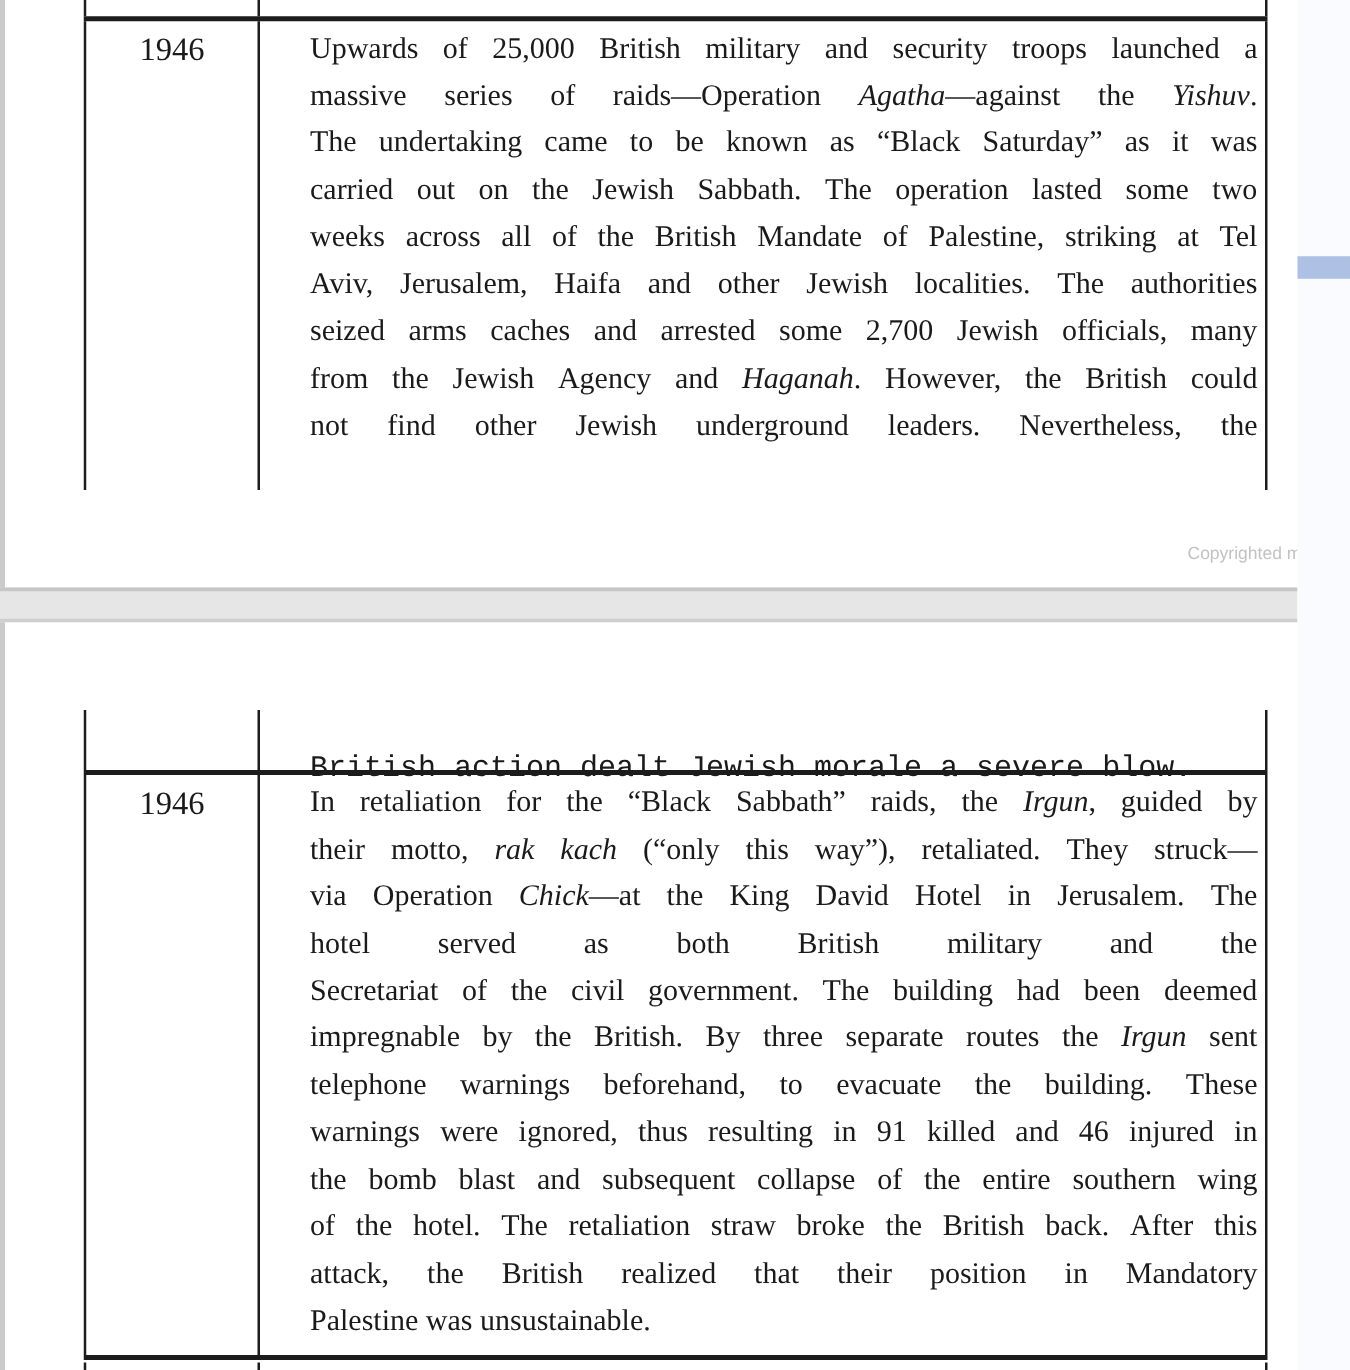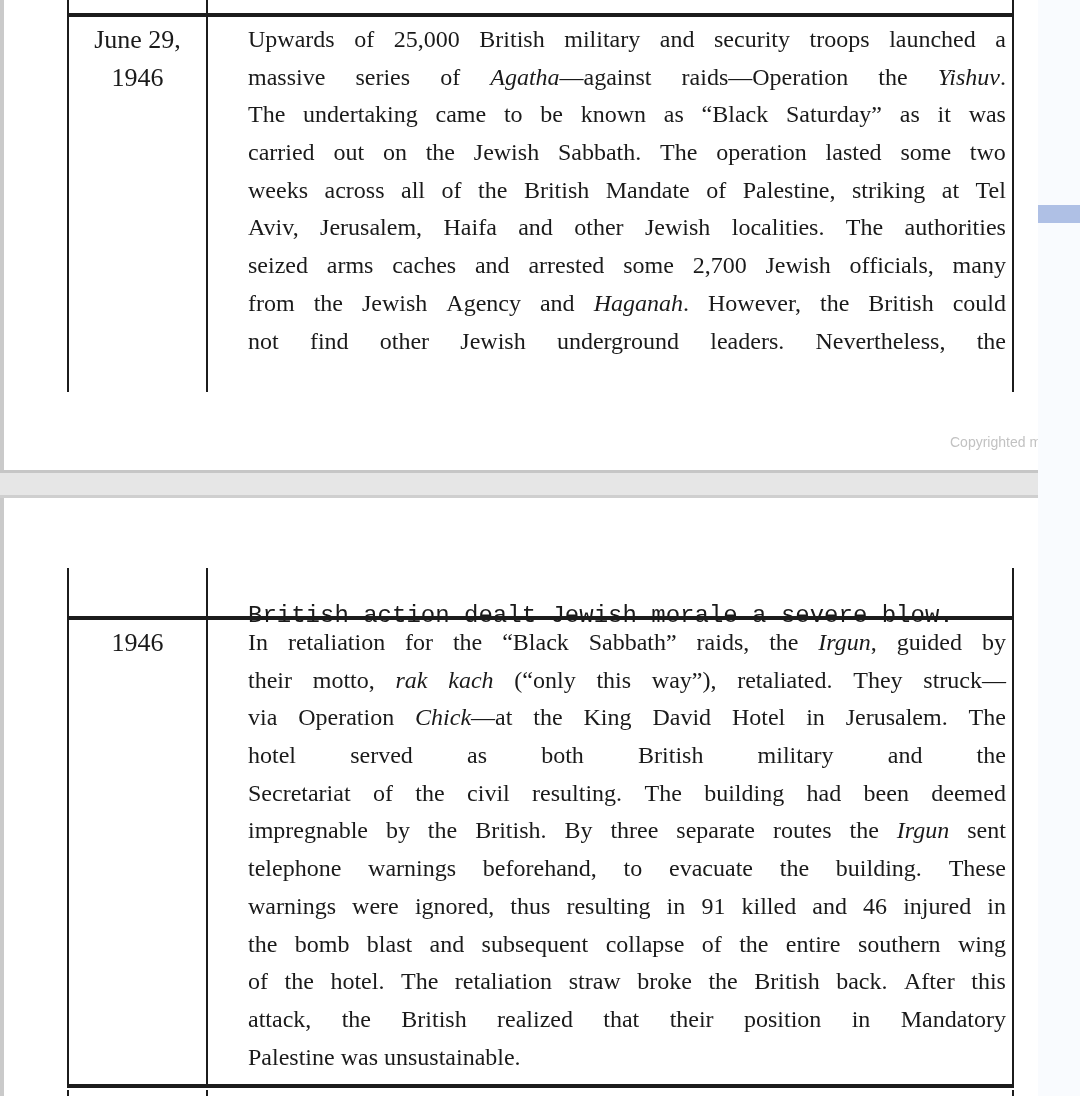--- a/index.html
+++ b/index.html
@@ -55,43 +55,42 @@
   <div class="vline" style="left:67px; top:0; height:13px;"></div>
   <div class="vline" style="left:206px; top:0; height:13px;"></div>
   <div class="vline" style="left:1012px; top:0; height:13px;"></div>
   <div class="hline" style="left:67px; top:13px; width:947px;"></div>
 
   <div class="vline" style="left:67px; top:17px; height:375px;"></div>
   <div class="vline" style="left:206px; top:17px; height:375px;"></div>
   <div class="vline" style="left:1012px; top:17px; height:375px;"></div>
 
   <div class="date-cell" style="left:69px; top:21px;">
-    <div>June 29,</div>
     <div>1946</div>
   </div>
 
   <div class="text-cell" style="left:212px; top:21px;">
       <div class="tline just">
         <span class="word"><span>Upwards</span></span>
         <span class="word"><span>of</span></span>
         <span class="word"><span>25,000</span></span>
         <span class="word"><span>British</span></span>
         <span class="word"><span>military</span></span>
         <span class="word"><span>and</span></span>
         <span class="word"><span>security</span></span>
         <span class="word"><span>troops</span></span>
         <span class="word"><span>launched</span></span>
         <span class="word"><span>a</span></span>
       </div>
       <div class="tline just">
         <span class="word"><span>massive</span></span>
         <span class="word"><span>series</span></span>
         <span class="word"><span>of</span></span>
+        <span class="word"><span>raids—Operation</span></span>
         <span class="word"><span class="it">Agatha</span><span>—against</span></span>
-        <span class="word"><span>raids—Operation</span></span>
         <span class="word"><span>the</span></span>
         <span class="word"><span class="it">Yishuv</span><span>.</span></span>
       </div>
       <div class="tline just">
         <span class="word"><span>The</span></span>
         <span class="word"><span>undertaking</span></span>
         <span class="word"><span>came</span></span>
         <span class="word"><span>to</span></span>
         <span class="word"><span>be</span></span>
         <span class="word"><span>known</span></span>
@@ -246,21 +245,21 @@
         <span class="word"><span>British</span></span>
         <span class="word"><span>military</span></span>
         <span class="word"><span>and</span></span>
         <span class="word"><span>the</span></span>
       </div>
       <div class="tline just">
         <span class="word"><span>Secretariat</span></span>
         <span class="word"><span>of</span></span>
         <span class="word"><span>the</span></span>
         <span class="word"><span>civil</span></span>
-        <span class="word"><span>resulting.</span></span>
+        <span class="word"><span>government.</span></span>
         <span class="word"><span>The</span></span>
         <span class="word"><span>building</span></span>
         <span class="word"><span>had</span></span>
         <span class="word"><span>been</span></span>
         <span class="word"><span>deemed</span></span>
       </div>
       <div class="tline just">
         <span class="word"><span>impregnable</span></span>
         <span class="word"><span>by</span></span>
         <span class="word"><span>the</span></span>

